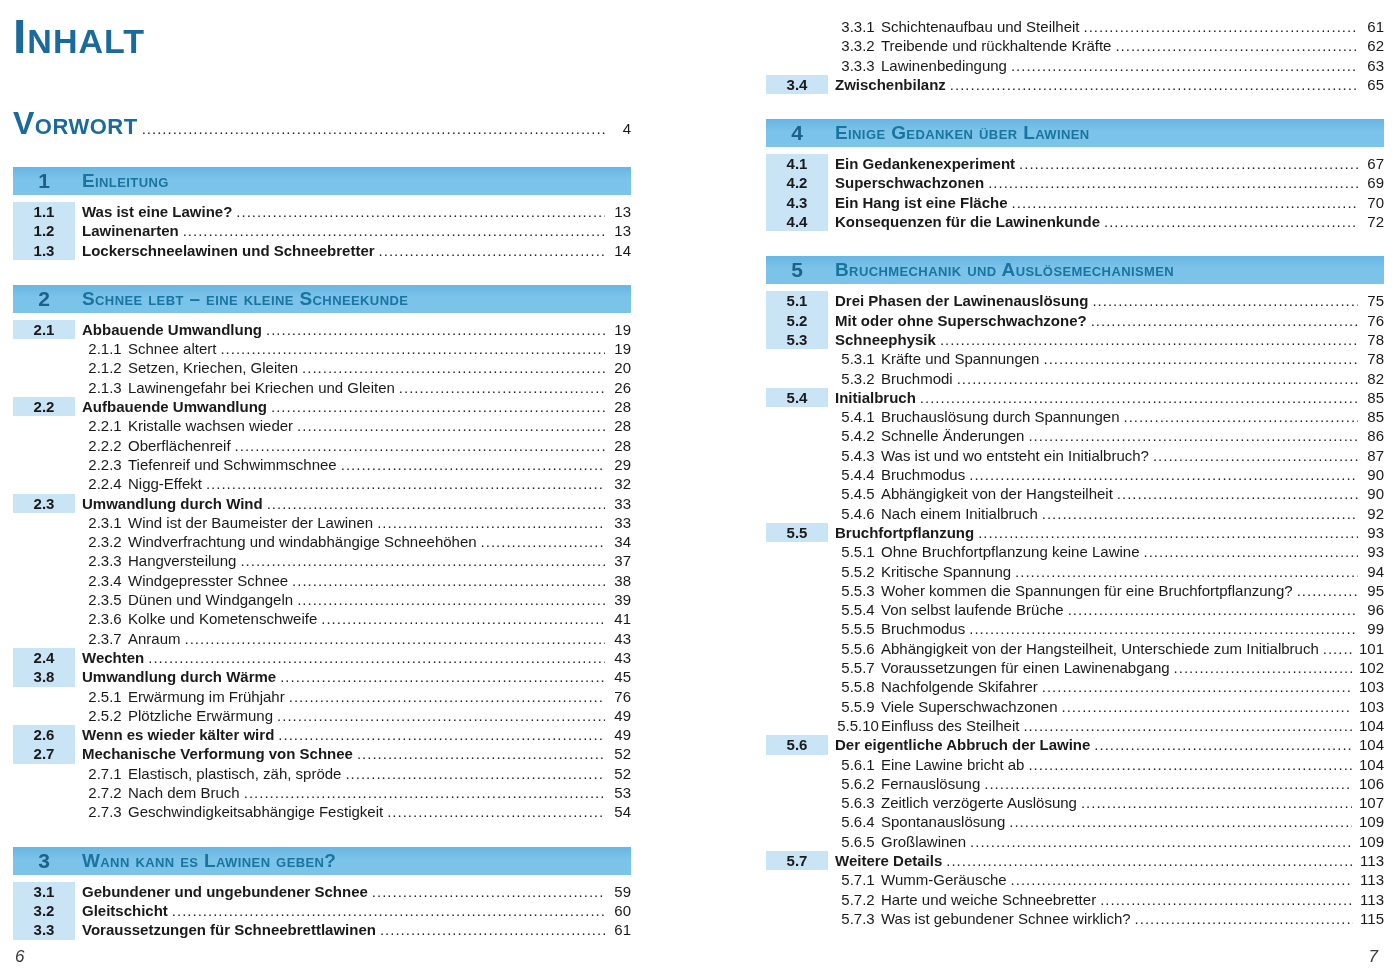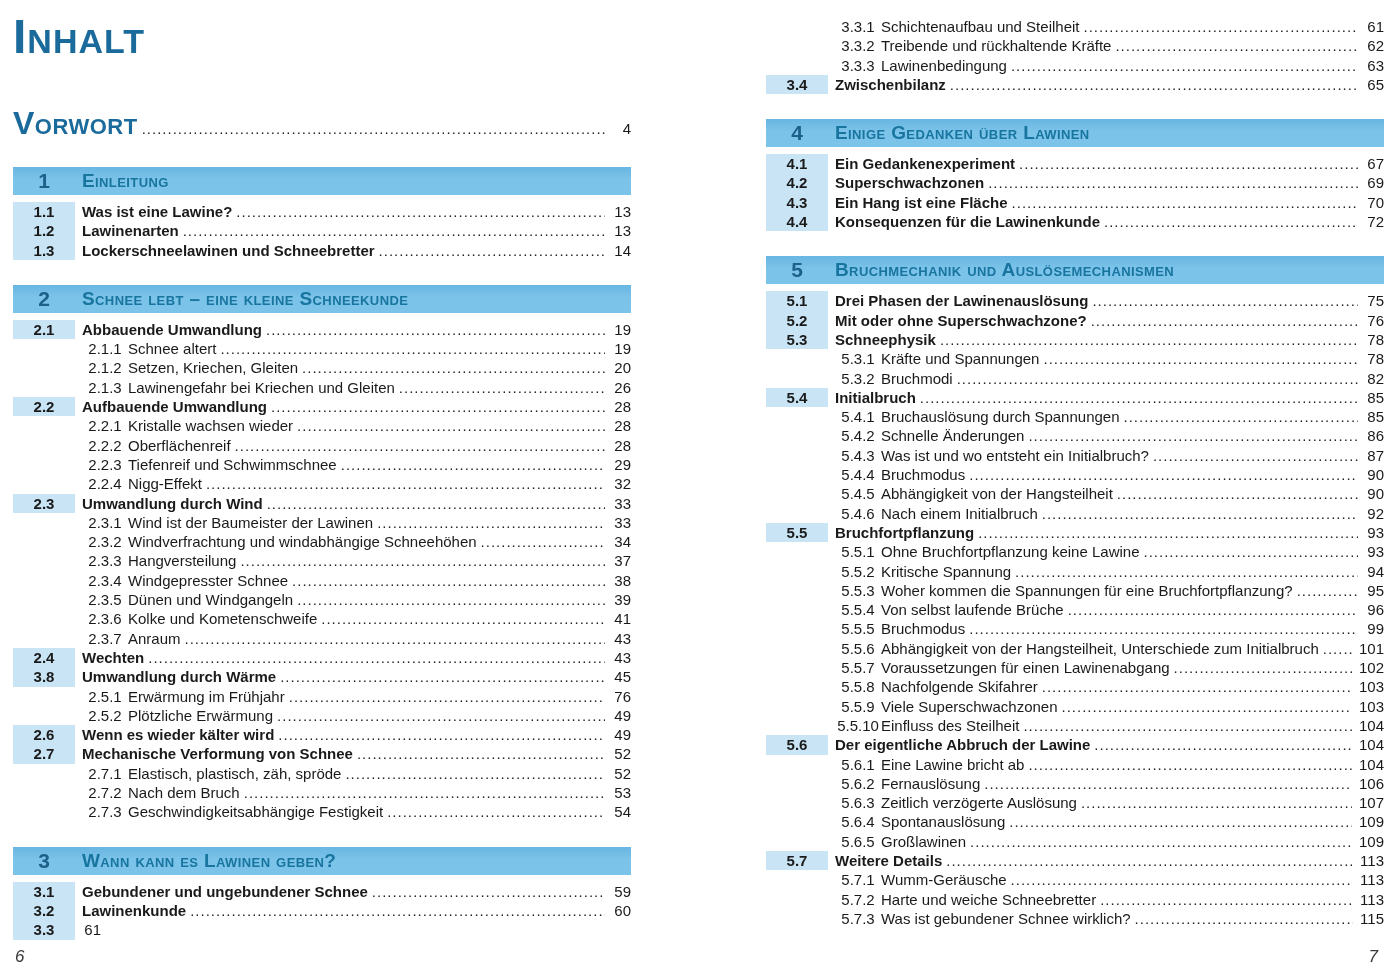--- a/index.html
+++ b/index.html
@@ -261,25 +261,26 @@
     <span class="bnum">3</span>
     <span class="btitle">Wann kann es Lawinen geben?</span>
   </div>
       <div class="row lvl1">
     <span class="num">3.1</span>
     <span class="t"><span class="label">Gebundener und ungebundener Schnee</span><span class="dots"></span></span>
     <span class="page">59</span>
   </div>
       <div class="row lvl1">
     <span class="num">3.2</span>
-    <span class="t"><span class="label">Lawinenkunde</span><span class="dots"></span></span>
+    <span class="t"><span class="label">Gleitschicht</span><span class="dots"></span></span>
     <span class="page">60</span>
   </div>
       <div class="row lvl1">
     <span class="num">3.3</span>
+    <span class="t"><span class="label">Voraussetzungen für Schneebrettlawinen</span><span class="dots"></span></span>
     <span class="page">61</span>
   </div>
     </div>
 </div>
 
 <div class="col" id="col-right">
   <div id="right-rows">
       <div class="row lvl2">
     <span class="num">3.3.1</span>
     <span class="t"><span class="label">Schichtenaufbau und Steilheit</span><span class="dots"></span></span>

